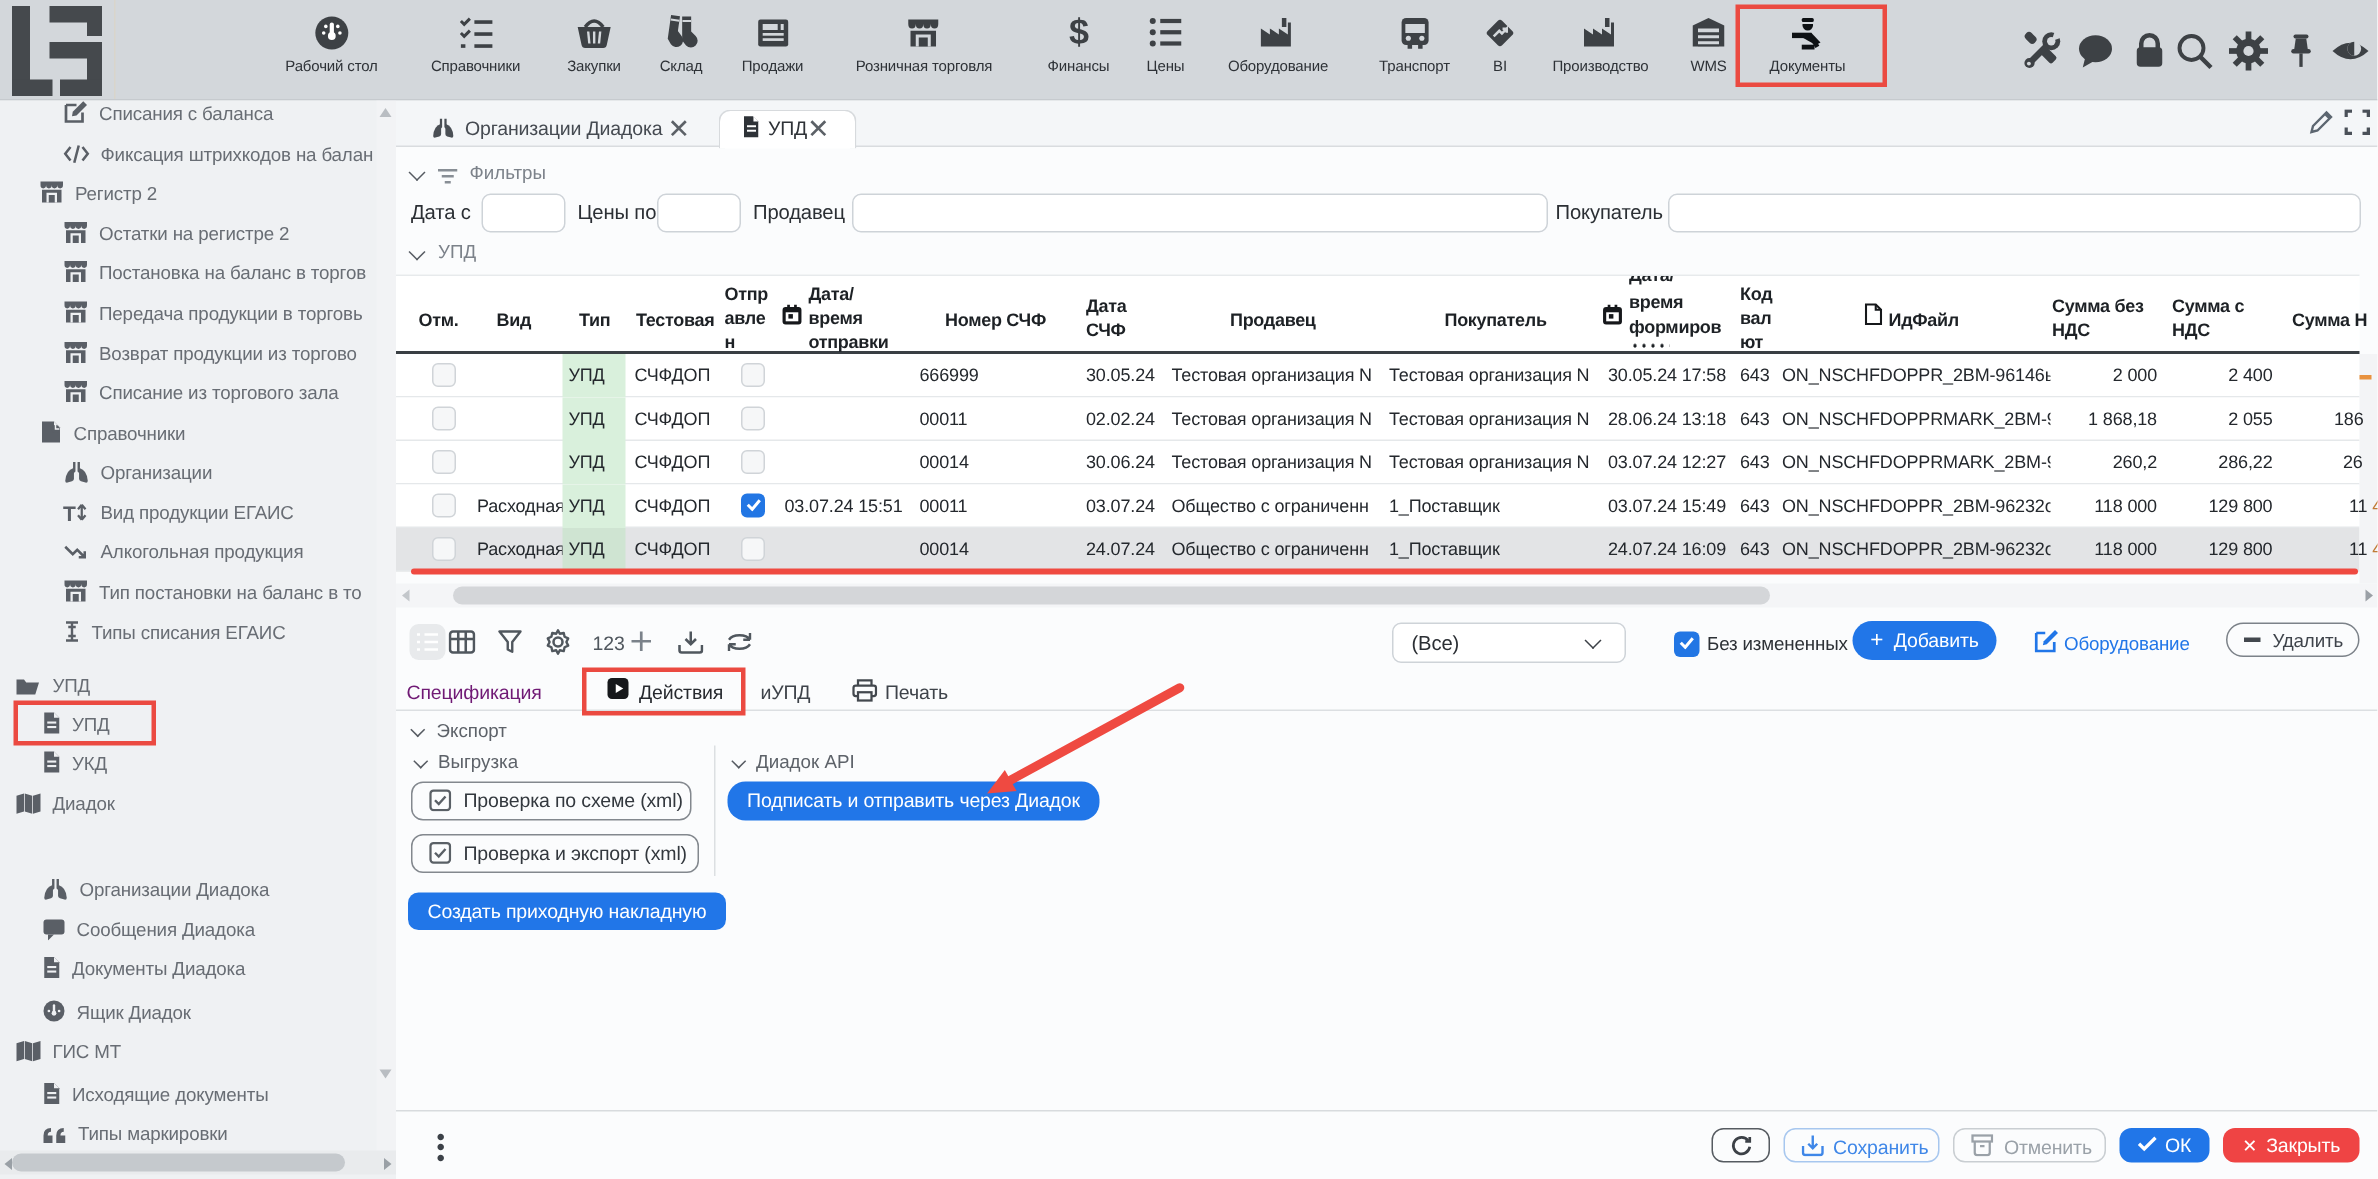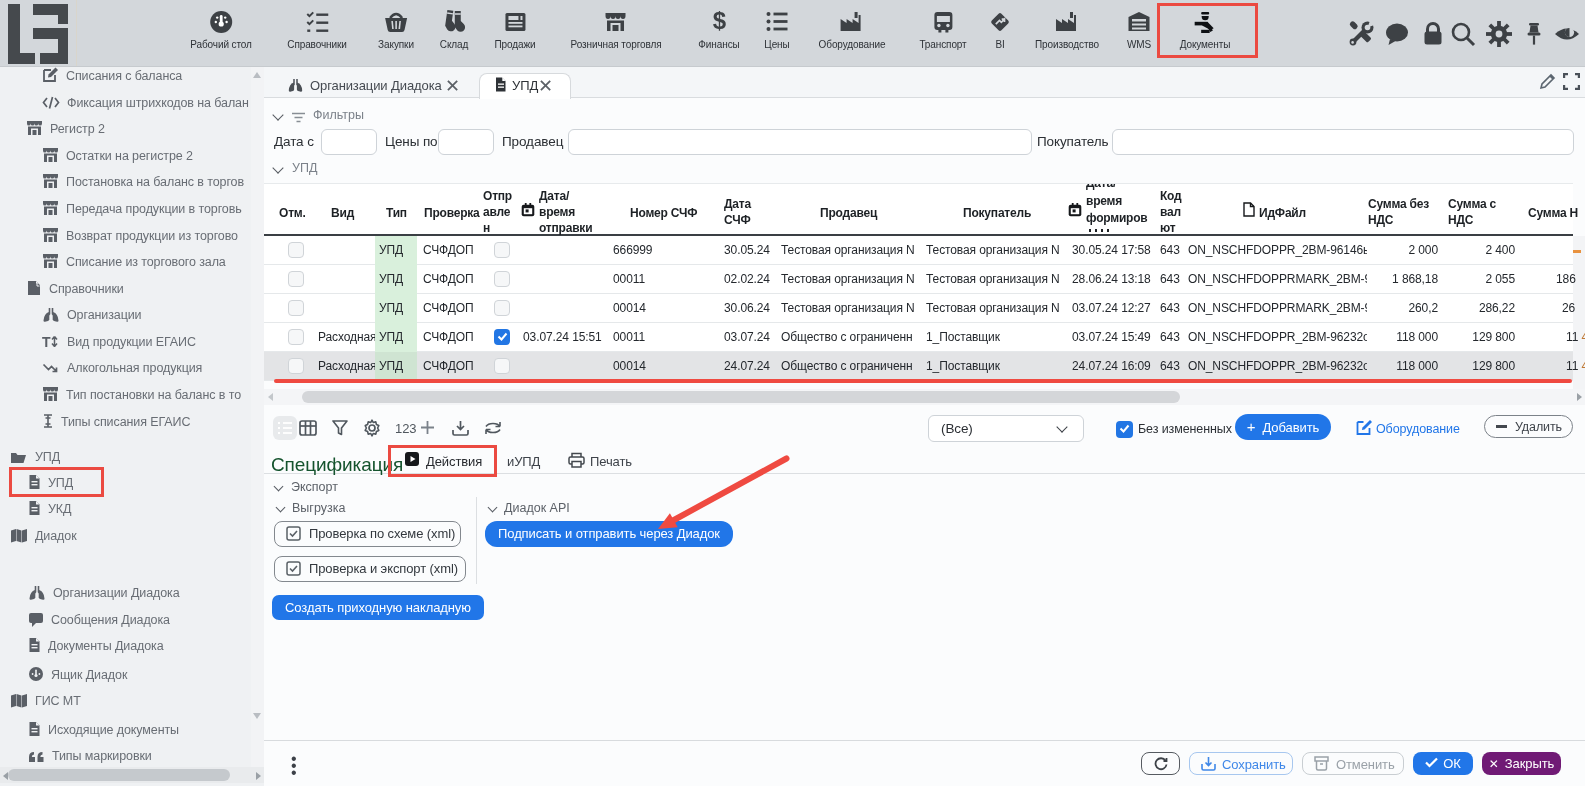--- a/index.html
+++ b/index.html
@@ -388,21 +388,21 @@
 <div class="a flab" style="left:502px;top:129px">Продавец</div>
 <div class="a inp" style="left:568px;top:129px;width:464px"></div>
 <div class="a flab" style="left:1037px;top:129px">Покупатель</div>
 <div class="a inp" style="left:1112px;top:129px;width:462px"></div>
 <div class="a chev" style="left:274px;top:164px"></div>
 <div class="a small" style="left:292px;top:161px">УПД</div>
 <div class="a" style="left:264px;top:183px;width:1309px;height:53px;border-top:1px solid #e7eaec;border-bottom:2px solid #3a3f44;background:#fff"></div>
 <div class="a hcell" style="left:279px;top:205px">Отм.</div>
 <div class="a hcell" style="left:331px;top:205px">Вид</div>
 <div class="a hcell" style="left:386px;top:205px">Тип</div>
-<div class="a hcell" style="left:424px;top:205px">Проверка</div>
+<div class="a hcell" style="left:424px;top:205px">Тестовая</div>
 <div class="a hcell" style="left:483px;top:188px">Отпр<br>авле<br>н</div>
 <div class="a hcell" style="left:539px;top:188px">Дата/<br>время<br>отправки</div>
 <div class="a hcell" style="left:630px;top:205px">Номер СЧФ</div>
 <div class="a hcell" style="left:724px;top:196px">Дата<br>СЧФ</div>
 <div class="a hcell" style="left:820px;top:205px">Продавец</div>
 <div class="a hcell" style="left:963px;top:205px">Покупатель</div>
 <div class="a hcell" style="left:1160px;top:188px">Код<br>вал<br>ют</div>
 <div class="a hcell" style="left:1259px;top:205px">ИдФайл</div>
 <div class="a hcell" style="left:1368px;top:196px">Сумма без<br>НДС</div>
 <div class="a hcell" style="left:1448px;top:196px">Сумма с<br>НДС</div>
@@ -571,21 +571,21 @@
 <div class="a btn-blue" style="left:1235px;top:414px;width:96px;height:26px;line-height:26px;border-radius:13px"><span style="font-size:15px;margin-right:7px">+</span>Добавить</div>
 <div class="a" style="left:1356px;top:419px"><svg width="17" height="17" viewBox="0 0 17 17">
       <path d="M1.5 3 h6 M1.5 3 v12 h12 v-6" stroke="#2176e8" stroke-width="1.8" fill="none"></path>
       <path d="M6.5 8.5 l7.5-7.5 2 2 -7.5 7.5 -2.6 .6 Z" fill="#2176e8"></path>
     </svg></div>
 <div class="a blue" style="left:1376px;top:422px;font-size:12.5px">Оборудование</div>
 <div class="a" style="left:1484px;top:415px;width:89px;height:23px;border:1px solid #7c8289;border-radius:12px;background:#fbfcfd"></div>
 <div class="a" style="left:1496px;top:425px;width:11px;height:2.5px;background:#43484e"></div>
 <div class="a" style="left:1515px;top:420px;font-size:12.5px;color:#3f444b">Удалить</div>
 <div class="a" style="left:264px;top:445px;width:1321px;height:29px;border-bottom:1px solid #dcdfe2;background:#fbfcfd"></div>
-<div class="a" style="left:271px;top:454px;font-size:19px;color:#14532d">Спецификация</div>
+<div class="a" style="left:271px;top:454px;font-size:13px;color:#701a75">Спецификация</div>
 <div class="a" style="left:404px;top:451px"><svg width="16" height="16" viewBox="0 0 16 16">
       <rect x="1" y="1" width="14" height="14" rx="3" fill="#16181b"></rect>
       <path d="M6.5 5 l5 3 -5 3 Z" fill="#fff"></path>
     </svg></div>
 <div class="a" style="left:426px;top:454px;font-size:13px;color:#26292e">Действия</div>
 <div class="a" style="left:507px;top:454px;font-size:13px;color:#3e434a">иУПД</div>
 <div class="a" style="left:568px;top:452px"><svg width="17" height="16" viewBox="0 0 17 16">
       <path d="M4 5 V1.5 h9 V5 M4 12 h-1.5 q-1.5 0-1.5-1.5 v-4 q0-1.5 1.5-1.5 h12 q1.5 0 1.5 1.5 v4 q0 1.5-1.5 1.5 H13" stroke="#43484e" stroke-width="1.5" fill="none"></path>
       <rect x="4" y="9.5" width="9" height="5.5" stroke="#43484e" stroke-width="1.5" fill="none"></rect>
     </svg></div>
@@ -627,12 +627,12 @@
 <div class="a" style="left:1222px;top:757px;font-size:13px;color:#3f87e8">Сохранить</div>
 <div class="a" style="left:1302px;top:752px;width:102px;height:23px;border:1px solid #c9ced2;border-radius:8px;background:#fbfcfd"></div>
 <div class="a" style="left:1314px;top:756px"><svg width="15" height="15" viewBox="0 0 15 15">
       <rect x="1" y="1" width="13" height="4" stroke="#9aa1a8" stroke-width="1.5" fill="none"></rect>
       <path d="M2.5 5 v7.5 q0 1.5 1.5 1.5 h7 q1.5 0 1.5-1.5 V5 M6 8 h3" stroke="#9aa1a8" stroke-width="1.5" fill="none"></path>
     </svg></div>
 <div class="a" style="left:1336px;top:757px;font-size:13px;color:#9aa1a8">Отменить</div>
 <div class="a btn-blue" style="left:1413px;top:752px;width:60px;height:23px;line-height:23px;border-radius:8px"><svg width="13" height="11" viewBox="0 0 13 11" style="vertical-align:0px;margin-right:5px">
       <path d="M1 5.5 l3.5 3.5 L12 1.5" stroke="#fff" stroke-width="2.2" fill="none"></path>
     </svg>ОК</div>
-<div class="a" style="left:1482px;top:752px;width:79px;height:23px;background:#701a75;border-radius:8px;color:#fff;text-align:center;line-height:23px;font-size:13px"><span style="font-size:12px;margin-right:6px">✕</span>Закрыть</div>
+<div class="a" style="left:1482px;top:752px;width:91px;height:23px;background:#ef4444;border-radius:8px;color:#fff;text-align:center;line-height:23px;font-size:13px"><span style="font-size:12px;margin-right:6px">✕</span>Закрыть</div>
 </body></html>

